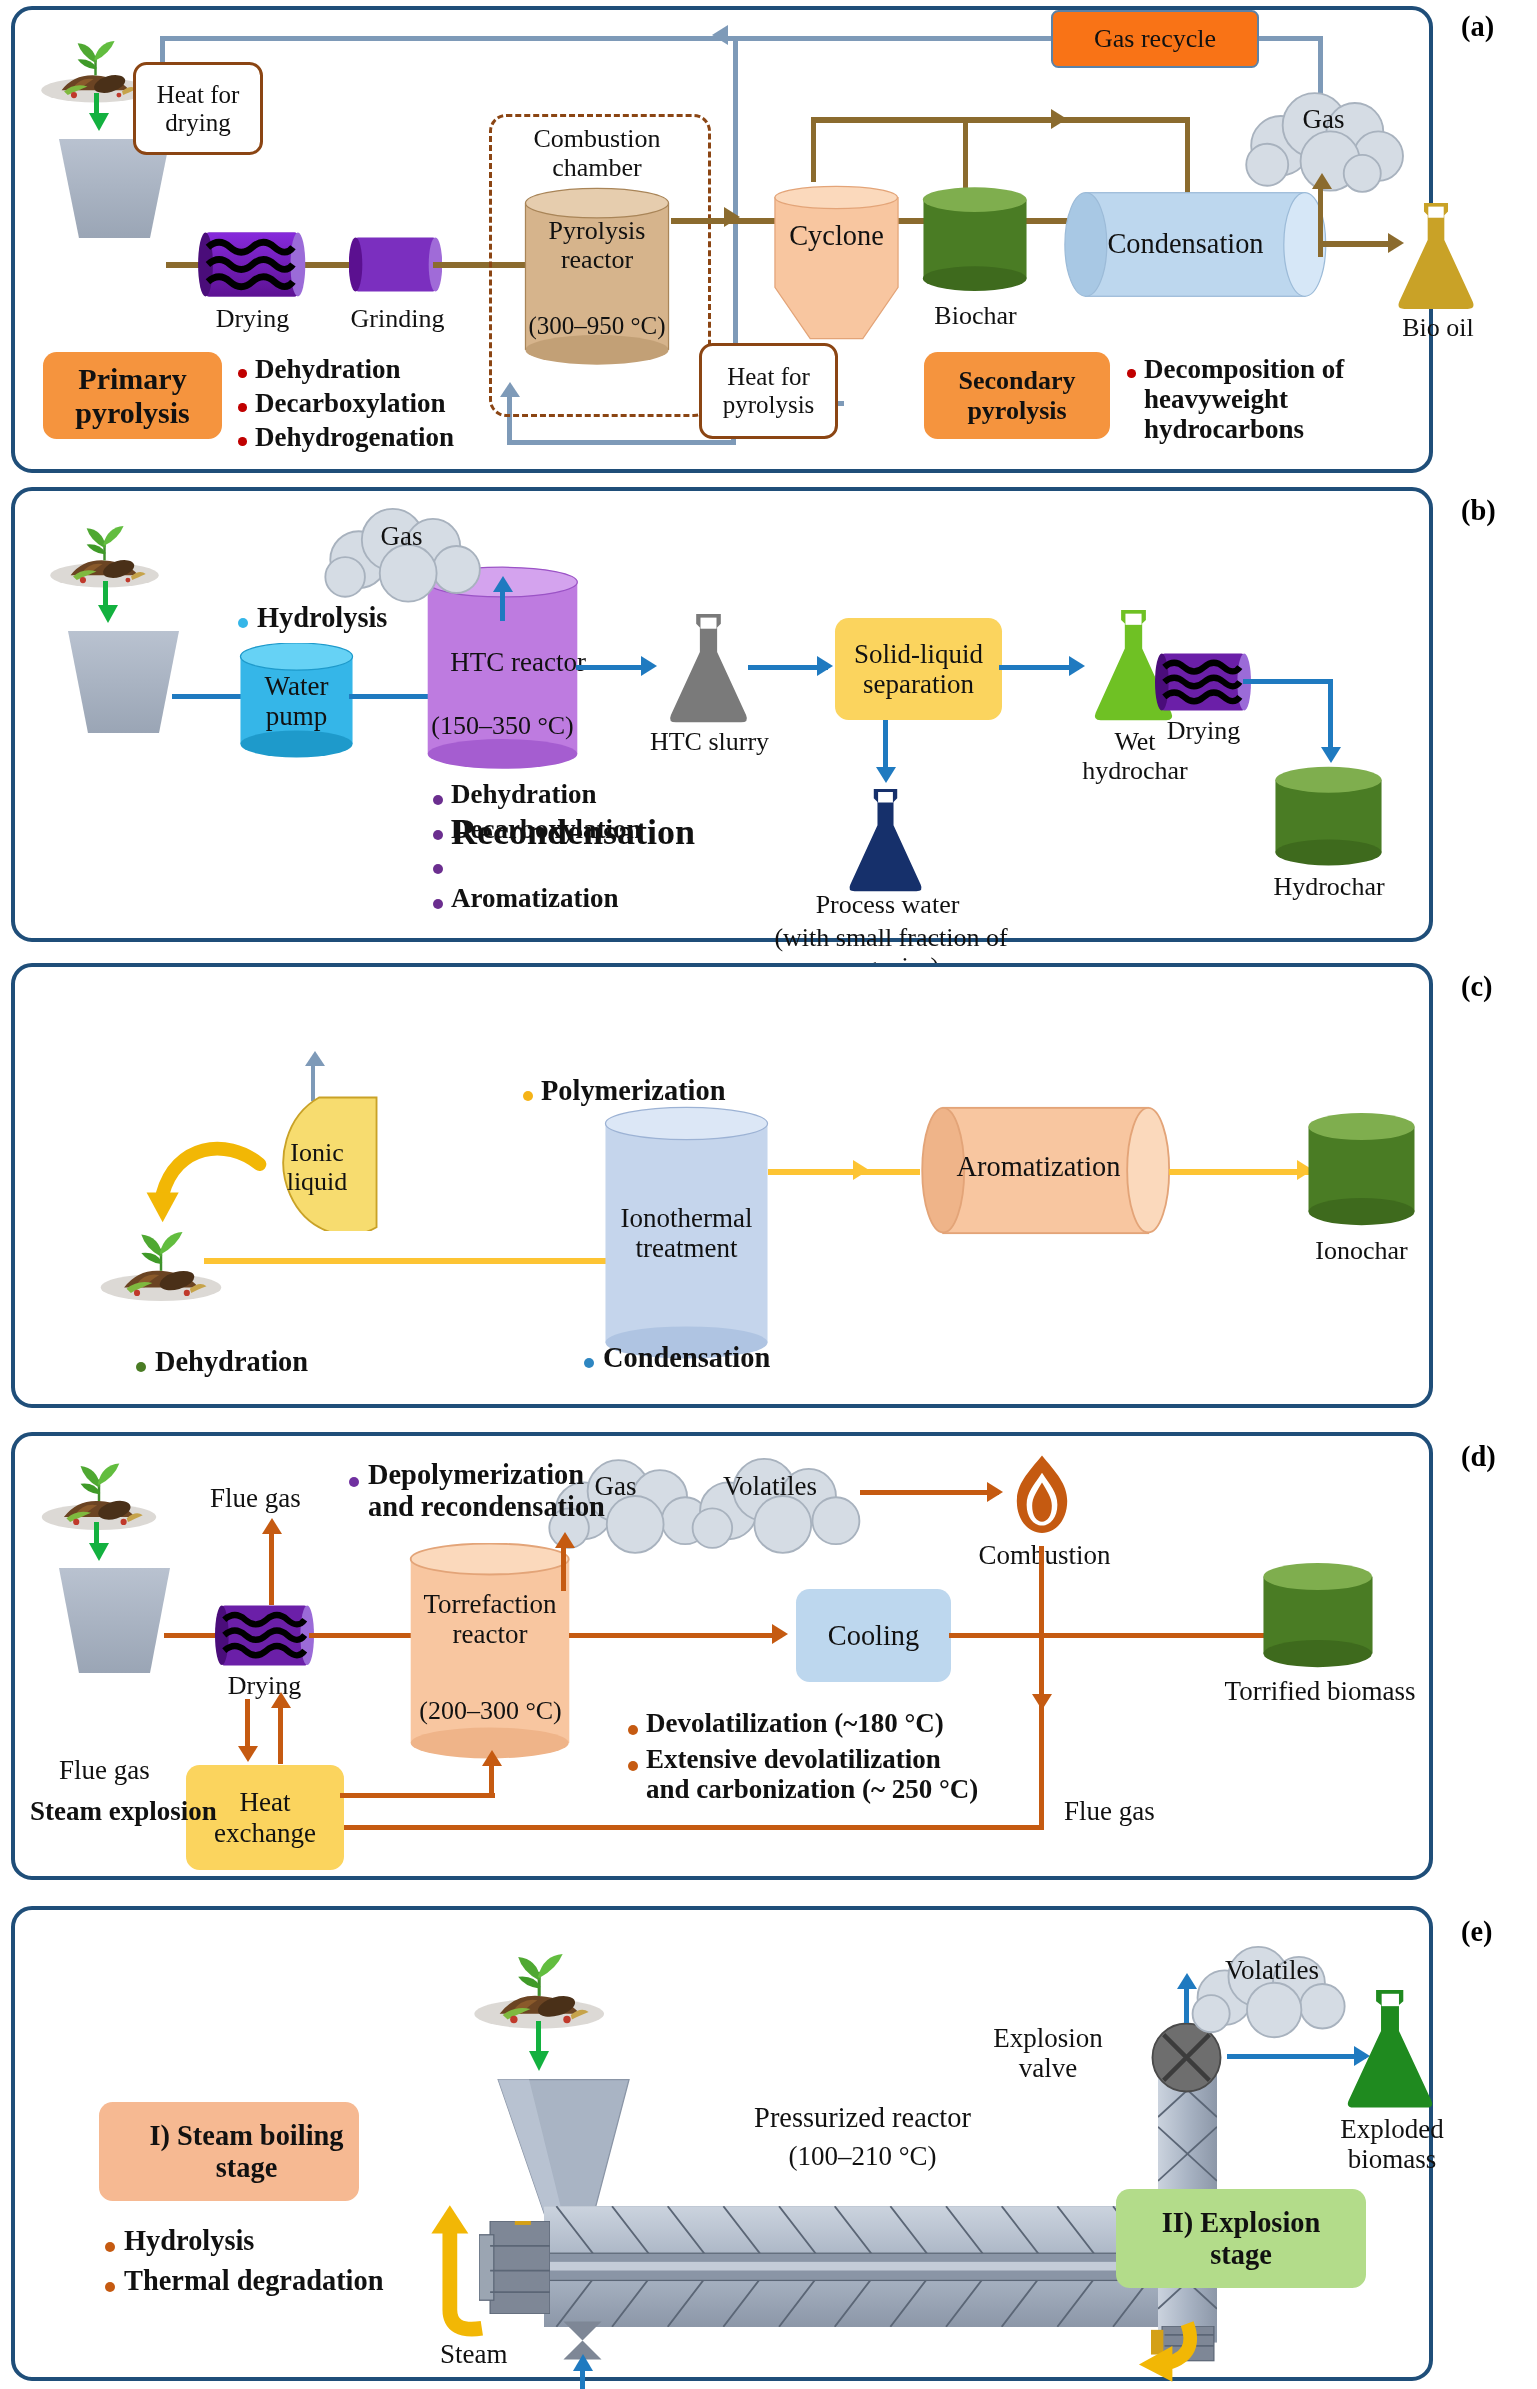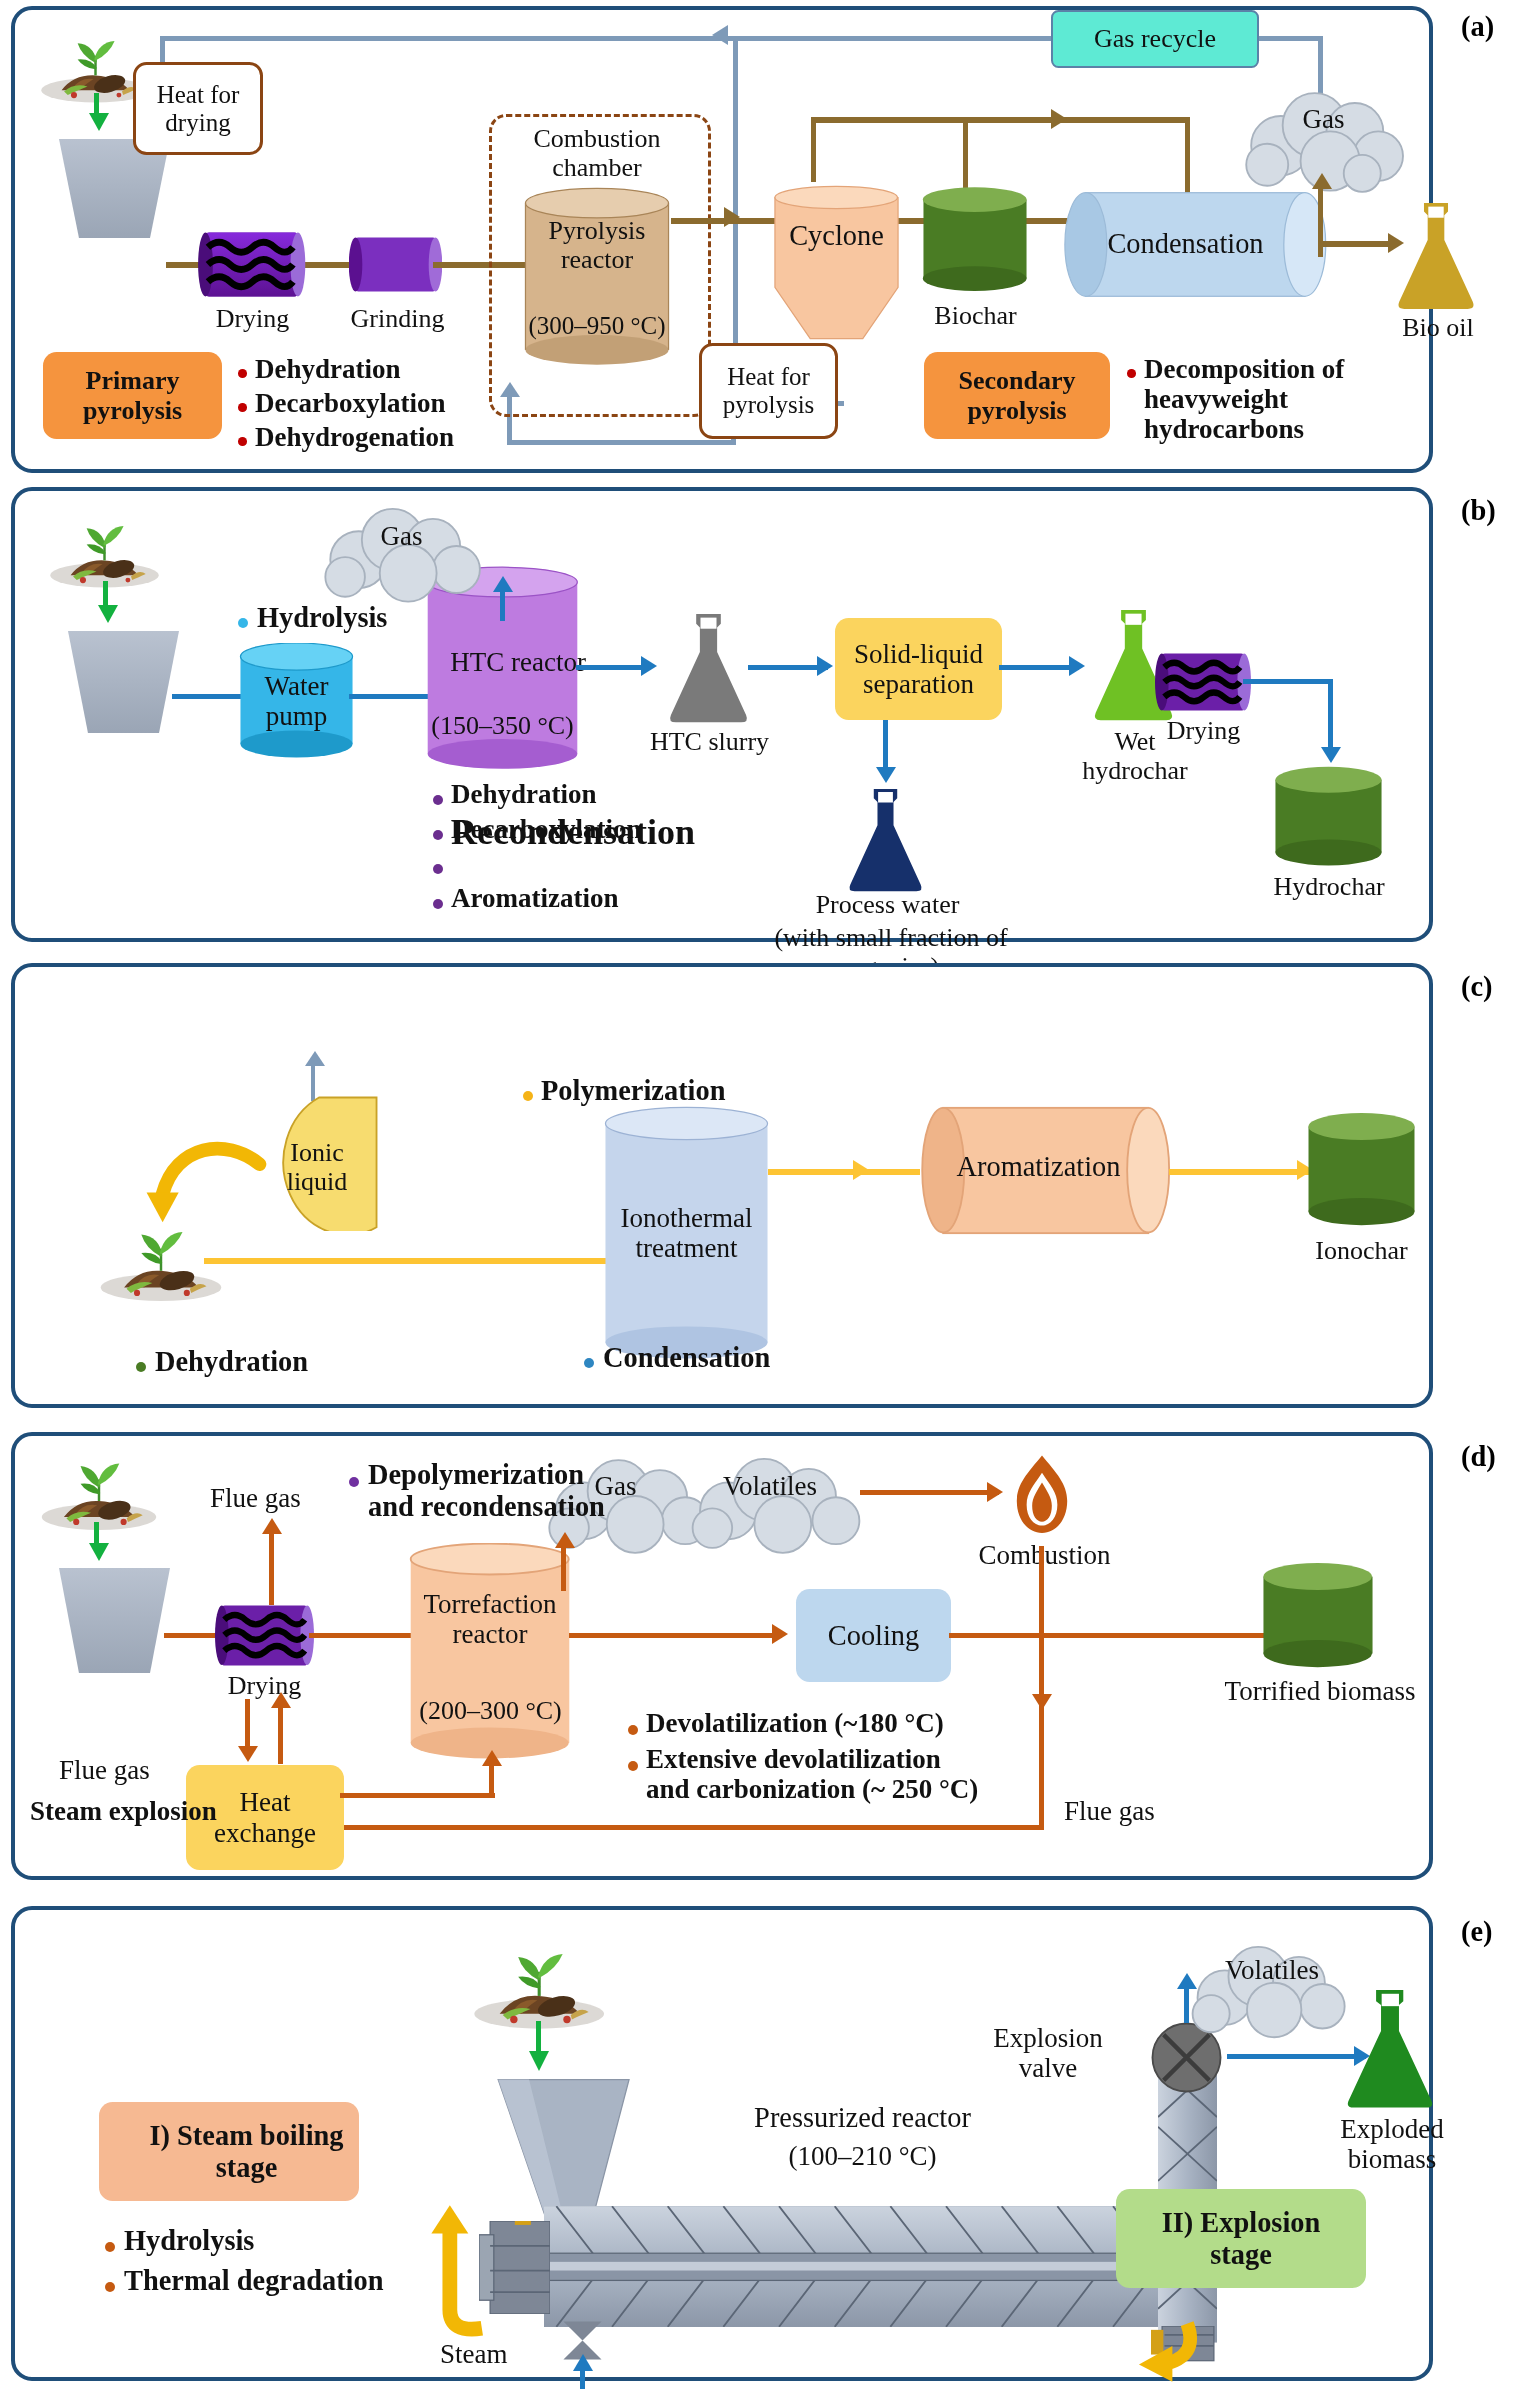--- a/index.html
+++ b/index.html
@@ -16,21 +16,21 @@
   .vline{width:5px;}
   .arrowR{position:absolute;width:0;height:0;border-top:10.5px solid transparent;border-bottom:10.5px solid transparent;}
   .arrowL{position:absolute;width:0;height:0;border-top:10.5px solid transparent;border-bottom:10.5px solid transparent;}
   .arrowU{position:absolute;width:0;height:0;border-left:10.5px solid transparent;border-right:10.5px solid transparent;}
   .arrowD{position:absolute;width:0;height:0;border-left:10.5px solid transparent;border-right:10.5px solid transparent;}
   
   .hopper{position:absolute;background:linear-gradient(180deg,#b9c2d0,#9aa5b5);
           clip-path:polygon(0% 0%,100% 0%,82% 100%,18% 100%);}
   .rbox{position:absolute;border-radius:13.6px;display:flex;align-items:center;justify-content:center;text-align:center;}
   .obox{position:absolute;border-radius:13.6px;border:3.7px solid #8B4513;background:#fff;display:flex;align-items:center;justify-content:center;text-align:center;}
-  .gbox{position:absolute;border-radius:7.4px;border:2.5px solid #5B82A8;background:#5eead4;display:flex;align-items:center;justify-content:center;text-align:center;}
+  .gbox{position:absolute;border-radius:7.4px;border:2.5px solid #5B82A8;background:#f97316;display:flex;align-items:center;justify-content:center;text-align:center;}
   .dash{position:absolute;border:3.7px dashed #8B4513;border-radius:17.3px;}
   .cloud{position:absolute;}
   .flask{position:absolute;}
   .bullet{position:absolute;border-radius:50%;}
   .biomass{position:absolute;}
   
   .cyl3d{position:absolute;}
   
   .hcyl{position:absolute;}
 </style>
@@ -197,21 +197,21 @@
   <div class="arrowR" style="left:1388px;top:233px;border-left:16px solid #8B6B2E;"></div>
   <div class="flask" style="left:1391px;top:198px;width:90px;height:114px;">
     <svg viewBox="0 0 145 185" width="90" height="114">
       <path d="M53 8 L92 8 L92 22 L86 28 L86 68 L132 168 Q137 180 124 180 L21 180 Q8 180 13 168 L59 68 L59 28 L53 22 Z" fill="#C9A227"></path>
       <rect x="60" y="14" width="25" height="18" fill="#fff"></rect>
     </svg>
   </div>
   <div class="t ctr" style="left:1384px;top:313px;width:108px;font-size:26px;">Bio oil</div>
 
   <div class="rbox" style="left:43px;top:352px;width:179px;height:87px;background:#F5943E;">
-    <span class="t tb ctr" style="position:static;font-size:26px;">Primary
+    <span class="t tb ctr" style="position:static;font-size:30px;">Primary
 pyrolysis</span>
   </div>
   <div class="bullet" style="left:238px;top:369px;width:8.7px;height:8.7px;background:#C00000;"></div>
   <div class="t tb" style="left:255px;top:354px;font-size:27px;">Dehydration</div>
   <div class="bullet" style="left:238px;top:403px;width:8.7px;height:8.7px;background:#C00000;"></div>
   <div class="t tb" style="left:255px;top:388px;font-size:27px;">Decarboxylation</div>
   <div class="bullet" style="left:238px;top:437px;width:8.7px;height:8.7px;background:#C00000;"></div>
   <div class="t tb" style="left:255px;top:422px;font-size:27px;">Dehydrogenation</div>
 
   <div class="rbox" style="left:924px;top:352px;width:186px;height:87px;background:#F5943E;">

